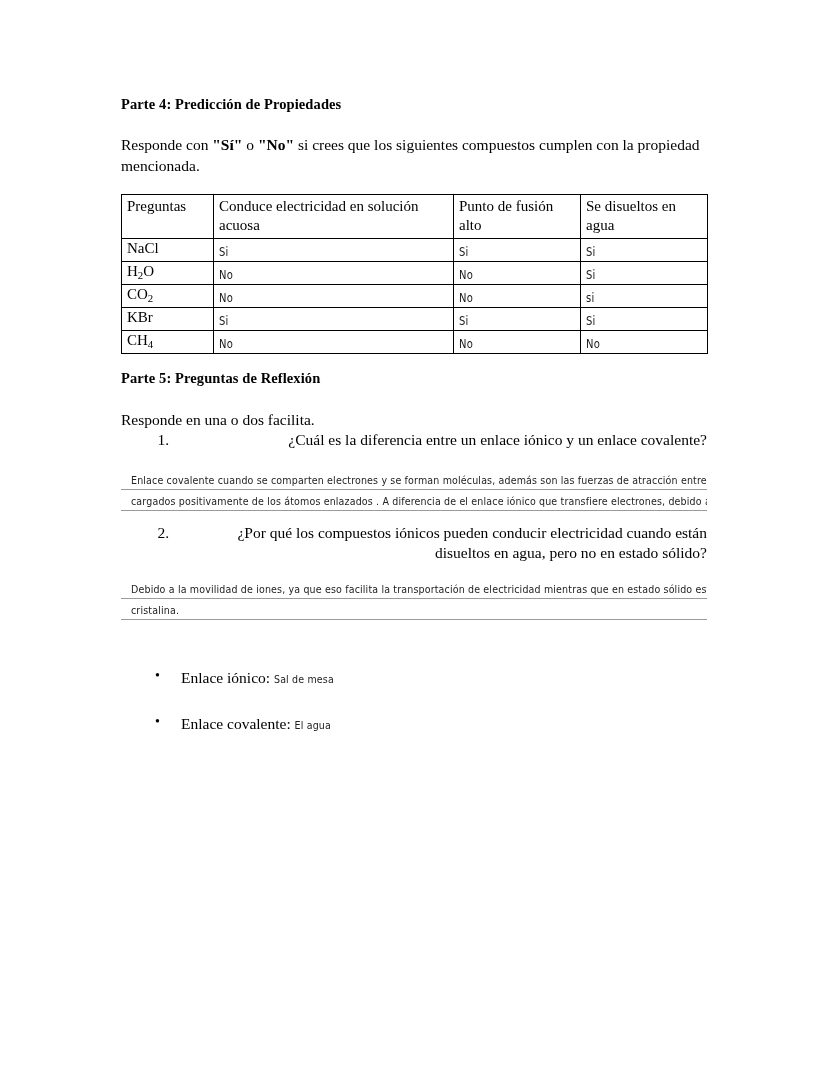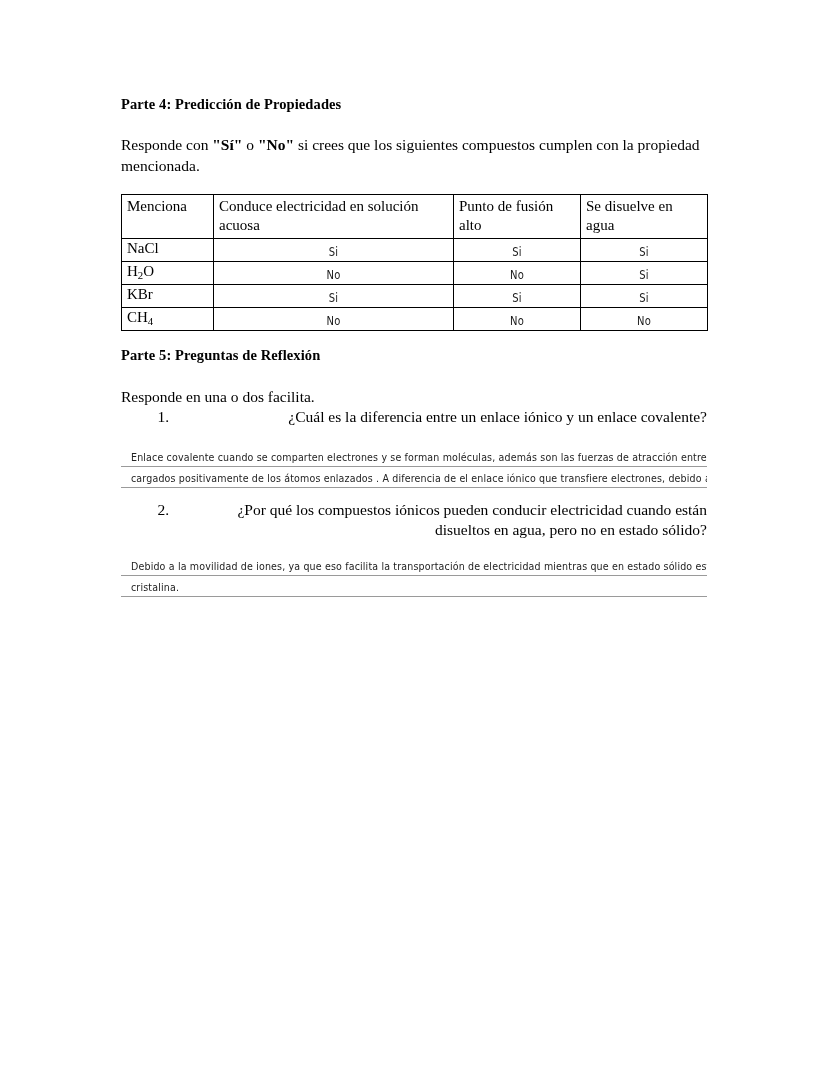--- a/index.html
+++ b/index.html
@@ -72,21 +72,20 @@
   }
   table.props tbody td.compound {
     font-size: 15px;
     line-height: 1.1;
     padding-top: 1px;
     padding-bottom: 2px;
     white-space: nowrap;
     margin-top: 32px;
   }
   table.props tbody td.answer {
-    text-align: center;
     vertical-align: middle;
     padding-top: 2px;
     padding-bottom: 2px;
   }
   .col-compound { width: 92px; }
   .col-cond { width: 240px; }
   .col-mp { width: 127px; }
   .col-sol { width: 127px; }
   sub { font-size: 0.72em; line-height: 0; vertical-align: baseline; position: relative; top: 0.25em; }
 
@@ -173,40 +172,46 @@
 
     <table class="props">
       <colgroup>
         <col class="col-compound">
         <col class="col-cond">
         <col class="col-mp">
         <col class="col-sol">
       </colgroup>
       <thead>
         <tr>
-          <th>Menciona</th>
+          <th>Preguntas</th>
           <th>Conduce electricidad en solución acuosa</th>
           <th>Punto de fusión alto</th>
-          <th>Se disuelve en agua</th>
+          <th>Se disueltos en agua</th>
         </tr>
       </thead>
       <tbody>
         <tr>
           <td class="compound"><span>NaCl</span></td>
           <td class="answer"><span class="hand-cell">Si</span></td>
           <td class="answer"><span class="hand-cell">Si</span></td>
           <td class="answer"><span class="hand-cell">Si</span></td>
         </tr>
         <tr>
           <td class="compound"><span>H</span><sub>2</sub><span>O</span></td>
           <td class="answer"><span class="hand-cell">No</span></td>
           <td class="answer"><span class="hand-cell">No</span></td>
           <td class="answer"><span class="hand-cell">Si</span></td>
         </tr>
         <tr>
+          <td class="compound"><span>CO</span><sub>2</sub><span></span></td>
+          <td class="answer"><span class="hand-cell">No</span></td>
+          <td class="answer"><span class="hand-cell">No</span></td>
+          <td class="answer"><span class="hand-cell">si</span></td>
+        </tr>
+        <tr>
           <td class="compound"><span>KBr</span><sub></sub><span></span></td>
           <td class="answer"><span class="hand-cell">Si</span></td>
           <td class="answer"><span class="hand-cell">Si</span></td>
           <td class="answer"><span class="hand-cell">Si</span></td>
         </tr>
         <tr>
           <td class="compound"><span>CH</span><sub>4</sub><span></span></td>
           <td class="answer"><span class="hand-cell">No</span></td>
           <td class="answer"><span class="hand-cell">No</span></td>
           <td class="answer"><span class="hand-cell">No</span></td>
@@ -256,15 +261,25 @@
       <div class="answer-line">
         <span class="hand">cristalina.</span>
       </div>
     </div>
 
     <div class="gap-30"></div>
 
 
     <div class="gap-18"></div>
 
+    <ul class="blist">
+      <li>
+        <span>Enlace iónico:</span>
+        <span class="hand">Sal  de mesa</span>
+      </li>
+      <li>
+        <span>Enlace covalente:</span>
+        <span class="hand">El  agua</span>
+      </li>
+    </ul>
 
   </div>
 </div>
 
 </body></html>

